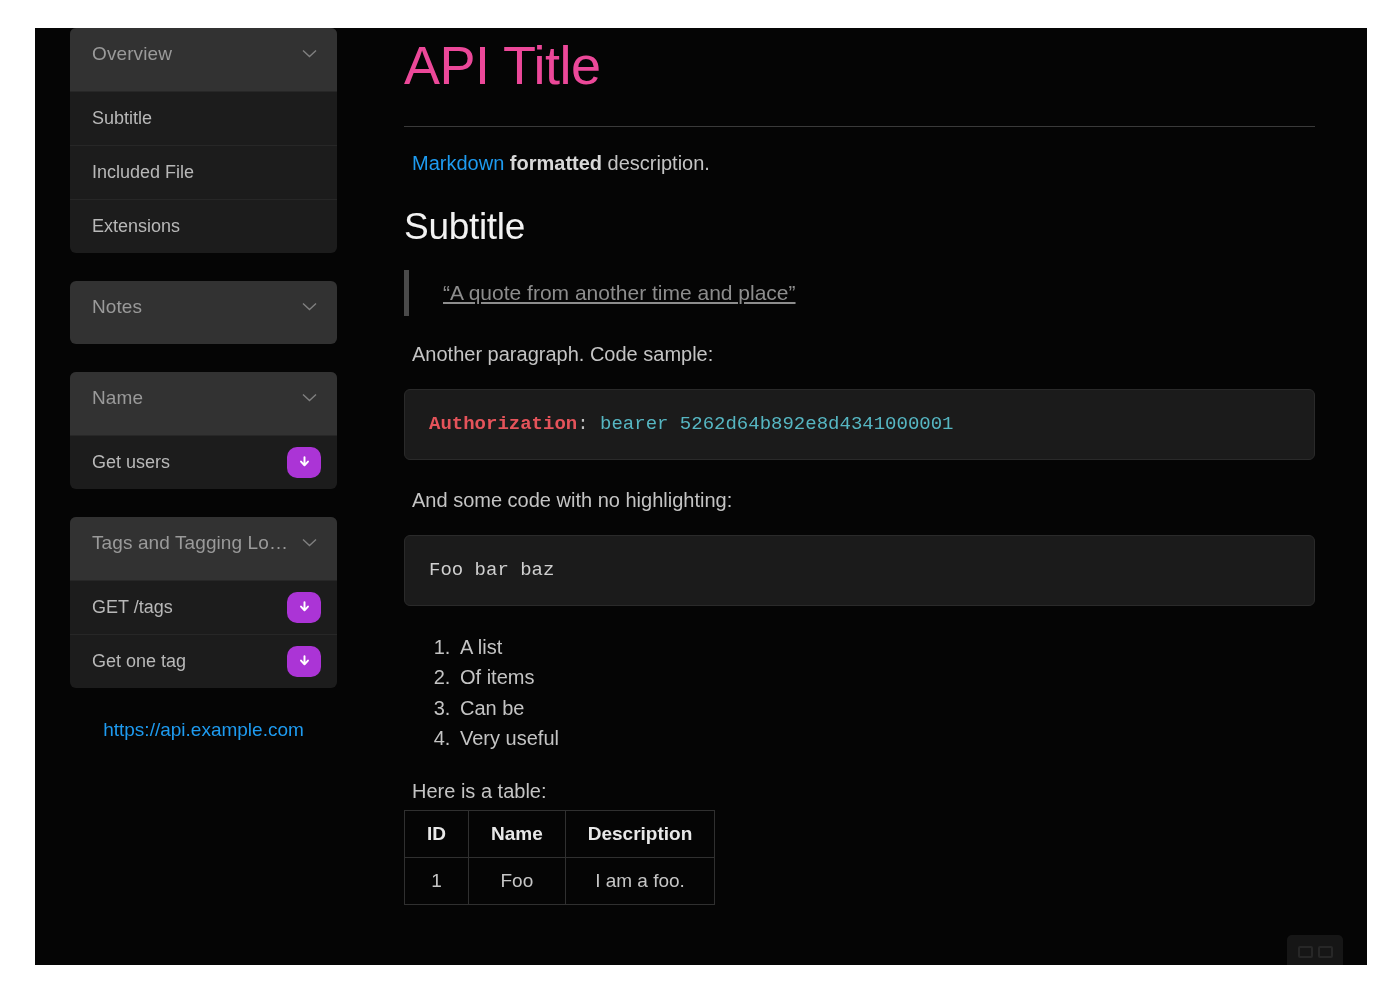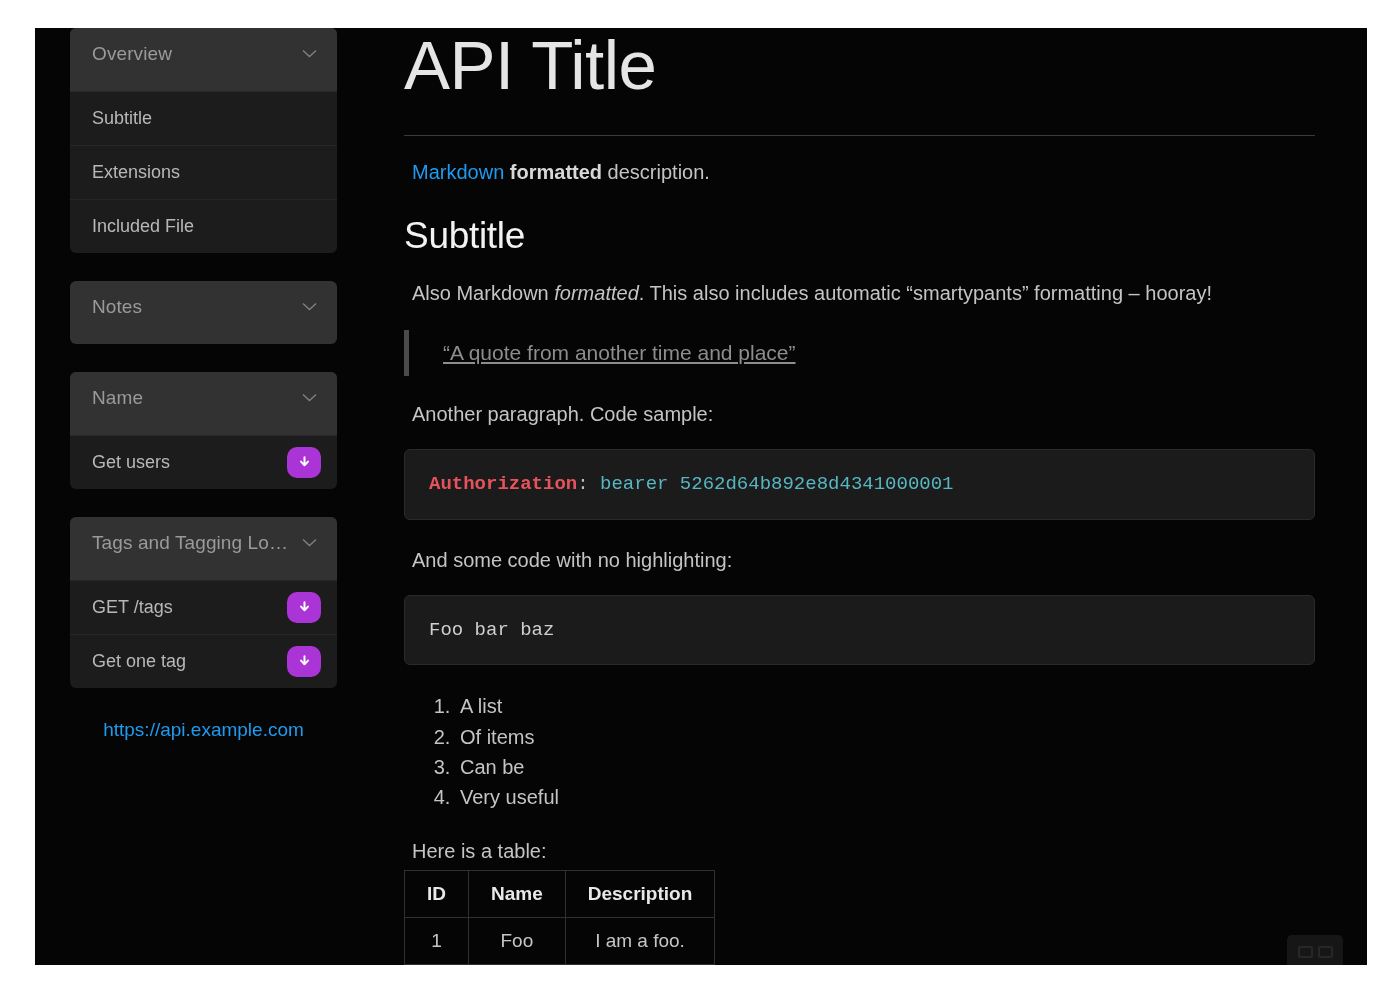--- a/index.html
+++ b/index.html
@@ -106,26 +106,26 @@
 
   
   #main {
     flex: 1 1 auto;
     padding: 0 52px 0 34px;
     color: #c9c9c9;
     overflow: hidden;
   }
 
   .api-title {
-    font-size: 69px;
+    font-size: 54px;
     font-weight: 400;
-    color: #e5e5e5;
+    color: #ec4899;
     letter-spacing: -0.5px;
     line-height: 1.1;
-    padding-top: 0;
+    padding-top: 8px;
   }
 
   .rule {
     height: 1px;
     background: #3a3a3a;
     margin-top: 31px;
     margin-bottom: 22px;
   }
 
   .para {
@@ -236,24 +236,24 @@
           <span class="chevron-down">
             <svg viewBox="0 0 15 9" width="15" height="9">
                 <path d="M1 1.5 L7.5 7.5 L14 1.5" fill="none" stroke="#9a9a9a" stroke-width="1.4"></path>
               </svg>
           </span>
         </div>
         <div class="nav-item">
           <span class="ni-label">Subtitle</span>
         </div>
         <div class="nav-item">
+          <span class="ni-label">Included File</span>
+        </div>
+        <div class="nav-item">
           <span class="ni-label">Extensions</span>
-        </div>
-        <div class="nav-item">
-          <span class="ni-label">Included File</span>
         </div>
       </div>
 
       <div class="nav-group">
         <div class="group-header">
           <span class="gh-label">Notes</span>
           <span class="chevron-down">
             <svg viewBox="0 0 15 9" width="15" height="9">
                 <path d="M1 1.5 L7.5 7.5 L14 1.5" fill="none" stroke="#9a9a9a" stroke-width="1.4"></path>
               </svg>
@@ -315,21 +315,20 @@
       <h1 class="api-title">API Title</h1>
 
       <div class="rule"></div>
 
       <p class="para">
         <a class="link">Markdown</a><span> </span><span class="bold">formatted</span><span> description.</span>
       </p>
 
       <h2 class="subtitle">Subtitle</h2>
 
-      <p class="para"><span>Also Markdown </span><span class="ital">formatted</span><span>. This also includes automatic “smartypants” formatting – hooray!</span></p>
 
       <blockquote class="blockquote">“A quote from another time and place”</blockquote>
 
       <p class="para tight">Another paragraph. Code sample:</p>
 
       <div class="code-block"><span class="tok-key">Authorization</span><span class="tok-punc">:</span><span class="tok-val"> bearer 5262d64b892e8d4341000001</span></div>
 
       <p class="para tight">And some code with no highlighting:</p>
 
       <div class="code-block"><span class="tok-plain">Foo bar baz</span></div>

